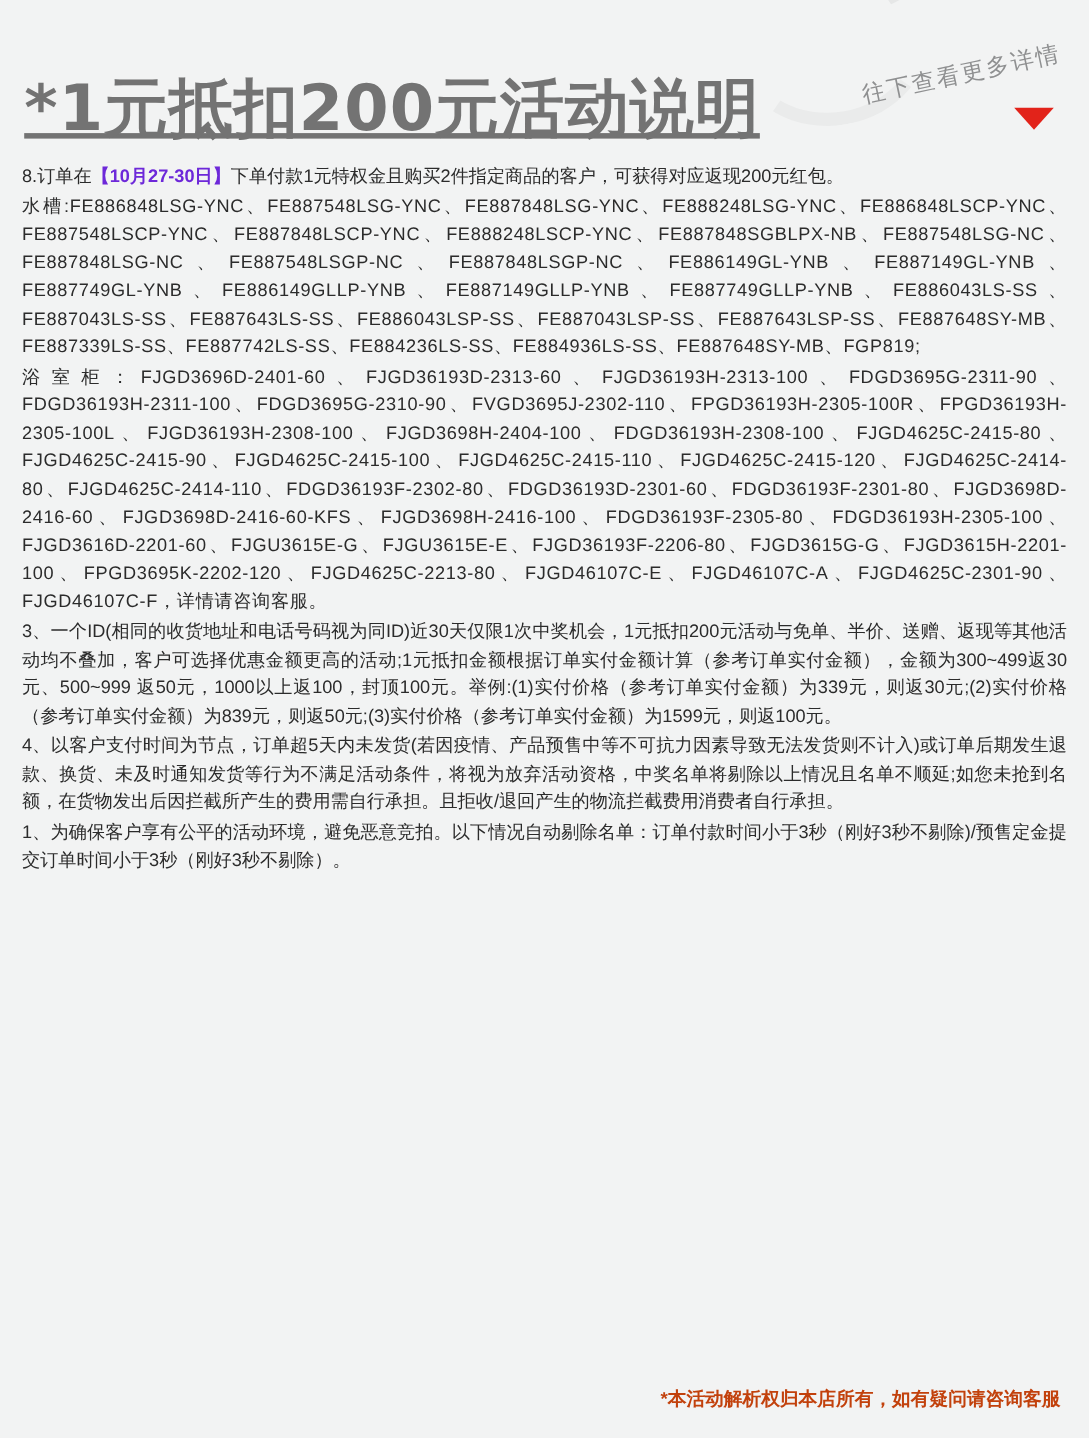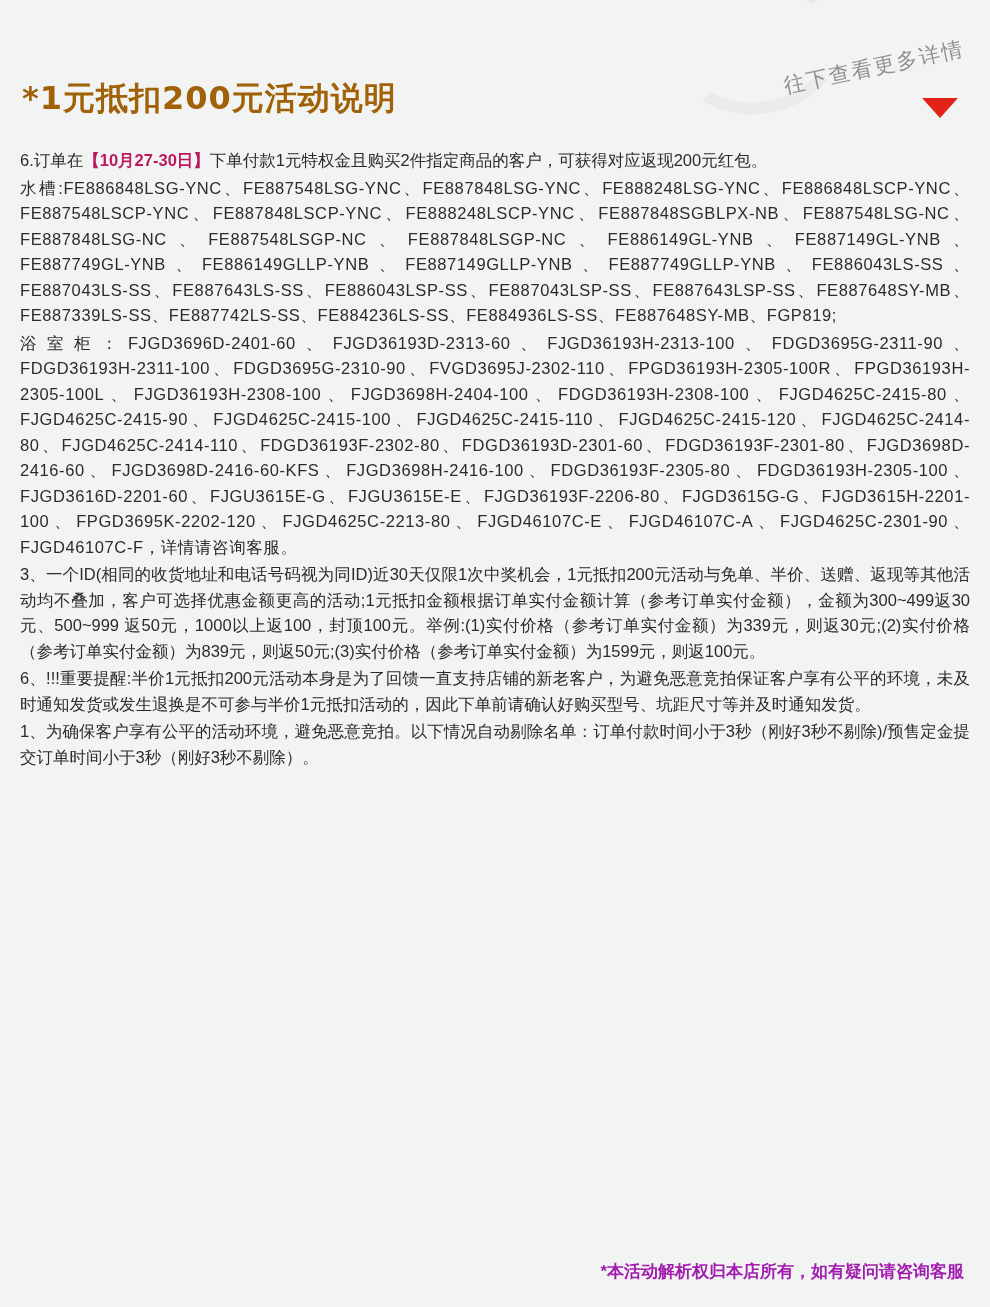--- a/index.html
+++ b/index.html
@@ -41,44 +41,45 @@
   }
   .arrow-down{
     position:absolute;right:32px;top:98px;
     width:0;height:0;
     border-left:18px solid transparent;
     border-right:18px solid transparent;
     border-top:20px solid #e2231a;
   }
   .title{
     position:absolute;left:22px;top:70px;
-    font-size:32px;line-height:56px;font-weight:bold;
-    color:#a16207;letter-spacing:1px;
+    font-size:58px;line-height:56px;font-weight:bold;
+    color:#737373;letter-spacing:1px;
     font-family:"DejaVu Sans","Liberation Sans",sans-serif;
     white-space:nowrap;
+    text-decoration:underline;
   }
   .content{
     position:absolute;left:20px;top:148px;width:950px;
   }
   p{
     margin:0 0 2px 0;
     font-size:16.5px;
     line-height:25.5px;
     text-align:justify;
     letter-spacing:0px;
   }
   p.code{
     letter-spacing:0.6px;
     text-align:justify;
     text-justify:inter-character;
   }
-  .bracket{color:#be185d;font-weight:bold;}
+  .bracket{color:#6d28d9;font-weight:bold;}
   .footer{
     position:absolute;right:26px;bottom:24px;
-    color:#a21caf;font-size:17px;font-weight:bold;
+    color:#c2410c;font-size:17px;font-weight:bold;
     white-space:nowrap;
   }
 </style>
 </head>
 <body>
 
 <div class="page">
 
   <div class="ribbon">
     <div class="arcA"></div>
@@ -86,36 +87,34 @@
   </div>
 
   <div class="scroll-hint">往下查看更多详情</div>
   <div class="arrow-down"></div>
 
   <div class="title">*1元抵扣200元活动说明</div>
 
   <div class="content">
 
     <p>
-      <span>6.订单在</span><span class="bracket">【10月27-30日】</span><span>下单付款1元特权金且购买2件指定商品的客户，可获得对应返现200元红包。</span>
+      <span>8.订单在</span><span class="bracket">【10月27-30日】</span><span>下单付款1元特权金且购买2件指定商品的客户，可获得对应返现200元红包。</span>
     </p>
 
 
     <p class="code">
       <span>水槽:</span><span>FE886848LSG-YNC、FE887548LSG-YNC、FE887848LSG-YNC、FE888248LSG-YNC、FE886848LSCP-YNC、FE887548LSCP-YNC、FE887848LSCP-YNC、FE888248LSCP-YNC、FE887848SGBLPX-NB、FE887548LSG-NC、FE887848LSG-NC、FE887548LSGP-NC、FE887848LSGP-NC、FE886149GL-YNB、FE887149GL-YNB、FE887749GL-YNB、FE886149GLLP-YNB、FE887149GLLP-YNB、FE887749GLLP-YNB、FE886043LS-SS、FE887043LS-SS、FE887643LS-SS、FE886043LSP-SS、FE887043LSP-SS、FE887643LSP-SS、FE887648SY-MB、FE887339LS-SS、FE887742LS-SS、FE884236LS-SS、FE884936LS-SS、FE887648SY-MB、FGP819;</span>
     </p>
 
     <p class="code">
       <span>浴室柜：</span><span>FJGD3696D-2401-60、FJGD36193D-2313-60、FJGD36193H-2313-100、FDGD3695G-2311-90、FDGD36193H-2311-100、FDGD3695G-2310-90、FVGD3695J-2302-110、FPGD36193H-2305-100R、FPGD36193H-2305-100L、FJGD36193H-2308-100、FJGD3698H-2404-100、FDGD36193H-2308-100、FJGD4625C-2415-80、FJGD4625C-2415-90、FJGD4625C-2415-100、FJGD4625C-2415-110、FJGD4625C-2415-120、FJGD4625C-2414-80、FJGD4625C-2414-110、FDGD36193F-2302-80、FDGD36193D-2301-60、FDGD36193F-2301-80、FJGD3698D-2416-60、FJGD3698D-2416-60-KFS、FJGD3698H-2416-100、FDGD36193F-2305-80、FDGD36193H-2305-100、FJGD3616D-2201-60、FJGU3615E-G、FJGU3615E-E、FJGD36193F-2206-80、FJGD3615G-G、FJGD3615H-2201-100、FPGD3695K-2202-120、FJGD4625C-2213-80、FJGD46107C-E、FJGD46107C-A、FJGD4625C-2301-90、FJGD46107C-F，详情请咨询客服。</span>
     </p>
 
     <p>3、一个ID(相同的收货地址和电话号码视为同ID)近30天仅限1次中奖机会，1元抵扣200元活动与免单、半价、送赠、返现等其他活动均不叠加，客户可选择优惠金额更高的活动;1元抵扣金额根据订单实付金额计算（参考订单实付金额），金额为300~499返30元、500~999 返50元，1000以上返100，封顶100元。举例:(1)实付价格（参考订单实付金额）为339元，则返30元;(2)实付价格（参考订单实付金额）为839元，则返50元;(3)实付价格（参考订单实付金额）为1599元，则返100元。</p>
+    <p>4、以客户支付时间为节点，订单超5天内未发货(若因疫情、产品预售中等不可抗力因素导致无法发货则不计入)或订单后期发生退款、换货、未及时通知发货等行为不满足活动条件，将视为放弃活动资格，中奖名单将剔除以上情况且名单不顺延;如您未抢到名额，在货物发出后因拦截所产生的费用需自行承担。且拒收/退回产生的物流拦截费用消费者自行承担。</p>
 
-    <p>
-      <span>6、!!!重要提醒:</span><span>半价1元抵扣200元活动本身是为了回馈一直支持店铺的新老客户，为避免恶意竞拍保证客户享有公平的环境，未及时通知发货或发生退换是不可参与半价1元抵扣活动的，因此下单前请确认好购买型号、坑距尺寸等并及时通知发货。</span>
-    </p>
 
     <p>1、为确保客户享有公平的活动环境，避免恶意竞拍。以下情况自动剔除名单：订单付款时间小于3秒（刚好3秒不剔除)/预售定金提交订单时间小于3秒（刚好3秒不剔除）。</p>
   </div>
 
   <div class="footer">*本活动解析权归本店所有，如有疑问请咨询客服</div>
 
 </div>
 
 </body></html>

